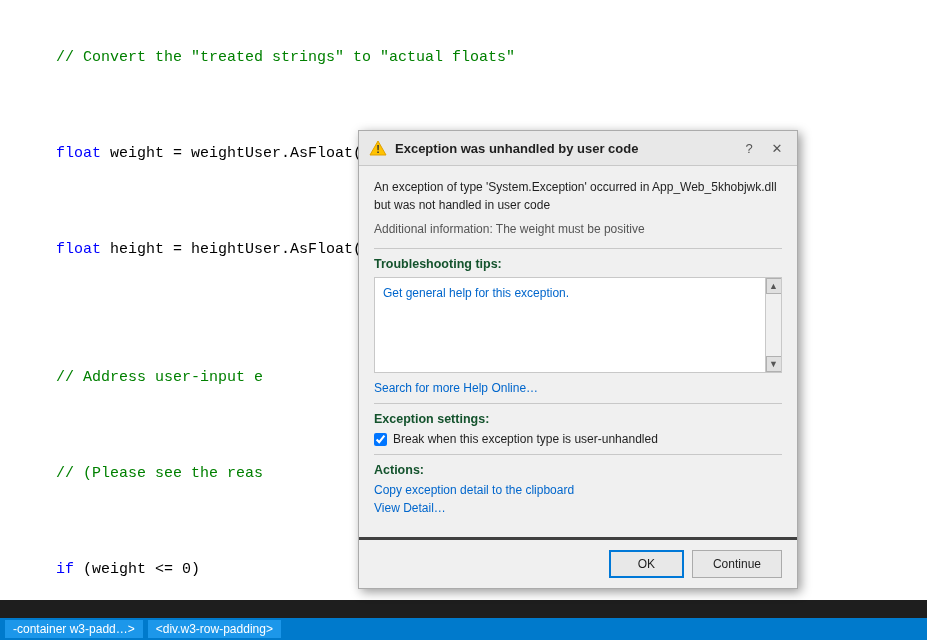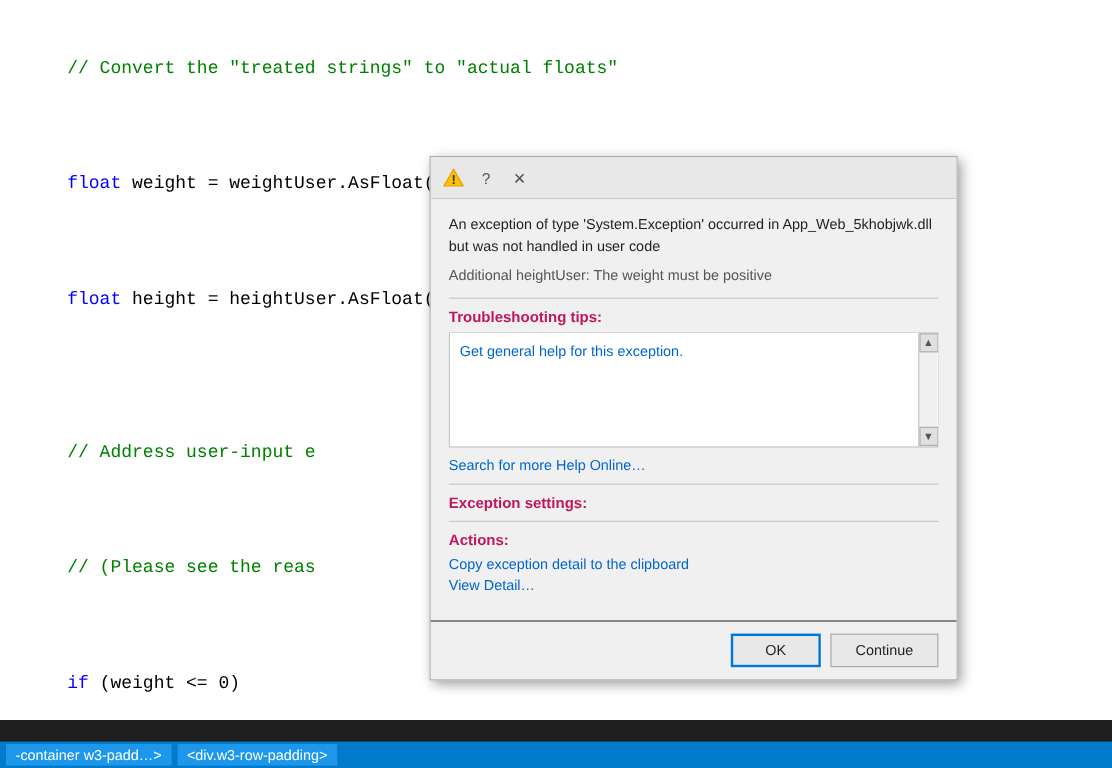--- a/index.html
+++ b/index.html
@@ -118,21 +118,21 @@
 
     .additional-info {
       font-size: 12px;
       color: #555;
       margin-bottom: 12px;
     }
 
     .section-label {
       font-size: 12.5px;
       font-weight: bold;
-      color: #be185d;
+      color: #14532d;
       margin-bottom: 6px;
     }
 
     .tips-box {
       background: #ffffff;
       border: 1px solid #c8c8c8;
       padding: 8px;
       height: 96px;
       overflow-y: scroll;
       margin-bottom: 8px;
@@ -216,21 +216,21 @@
       cursor: pointer;
       text-decoration: none;
       margin-bottom: 4px;
     }
 
     .dialog-footer {
       display: flex;
       justify-content: flex-end;
       gap: 8px;
       padding: 10px 15px;
-      border-top: 1px solid #404040;
+      border-top: 3px solid #404040;
       background: #f0f0f0;
     }
 
     .dialog-btn {
       padding: 5px 20px;
       font-size: 12px;
       font-family: 'Segoe UI', Arial, sans-serif;
       border: 1px solid #ababab;
       background: #e8e8e8;
       cursor: pointer;
@@ -273,46 +273,51 @@
 </div>
 
 <div class="dialog-overlay">
 
   <div class="dialog-titlebar">
 
     <svg class="warning-icon" viewBox="0 0 18 18">
       <polygon points="9,2 17,16 1,16" fill="#ffc200" stroke="#e0a000" stroke-width="1"></polygon>
       <text x="9" y="14" text-anchor="middle" font-size="11" font-weight="bold" fill="#333">!</text>
     </svg>
+    <span class="dialog-title-text">Exception was unhandled by user code</span>
     <button class="title-btn">?</button>
     <button class="title-btn">✕</button>
   </div>
 
   <div class="dialog-body">
     <div class="exception-message">An exception of type 'System.Exception' occurred in App_Web_5khobjwk.dll but was not handled in user code</div>
-    <div class="additional-info">Additional heightUser: The weight must be positive</div>
+    <div class="additional-info">Additional information: The weight must be positive</div>
 
     <hr class="divider">
 
     <div class="section-label">Troubleshooting tips:</div>
     <div class="tips-box" style="position:relative; padding-right:18px;">
       <a class="tips-link">Get general help for this exception.</a>
       <div class="scrollbar-container">
         <div class="scroll-arrow">▲</div>
         <div style="flex:1; background:#e0e0e0;"></div>
         <div class="scroll-arrow">▼</div>
       </div>
     </div>
 
     <a class="search-link">Search for more Help Online…</a>
 
     <hr class="divider">
 
     <div class="exception-settings">
       <div class="section-label">Exception settings:</div>
+      <div class="checkbox-row">
+        <input type="checkbox" checked="" style="">
+        <span class="checkbox-label">Break when this exception type is user-unhandled</span>
+      </div>
     </div>
 
     <hr class="divider">
 
     <div class="actions-section">
       <div class="section-label">Actions:</div>
       <a class="action-link">Copy exception detail to the clipboard</a>
       <a class="action-link">View Detail…</a>
     </div>
   </div>

